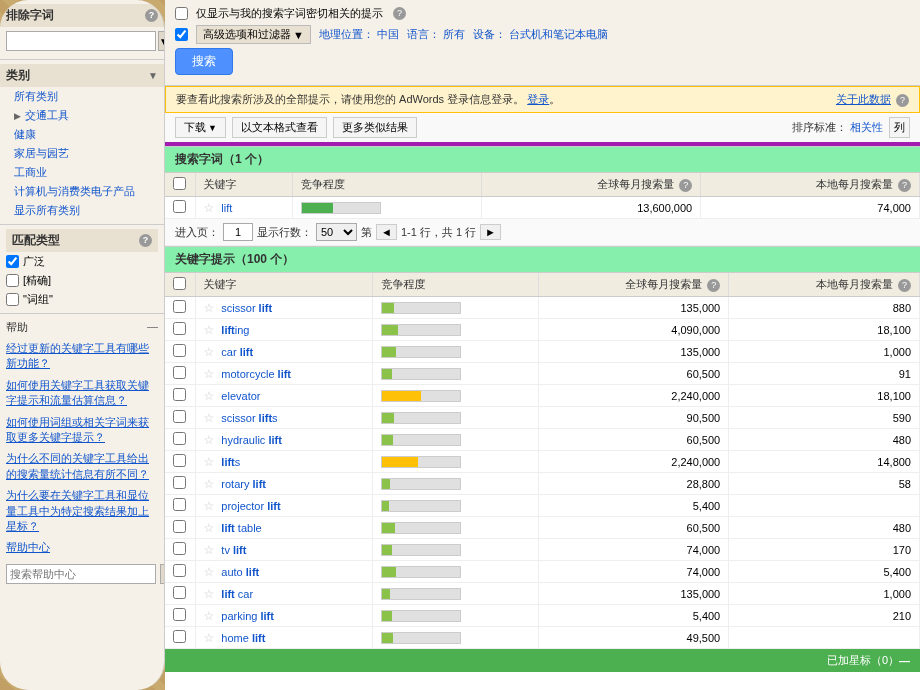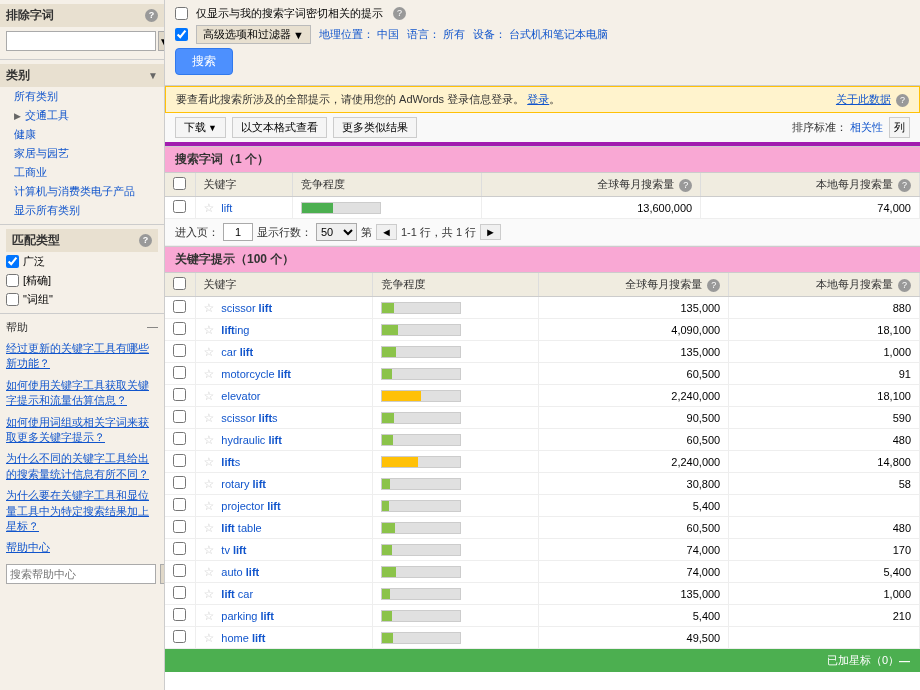--- a/index.html
+++ b/index.html
@@ -17,20 +17,21 @@
     
     .sidebar {
       width: 165px;
       min-width: 165px;
       background: #f5f0e8;
       border-right: 1px solid #ccc;
       height: 690px;
       overflow-y: auto;
       display: flex;
       flex-direction: column;
+      border-radius: 28px;
     }
 
     .sidebar-section {
       border-bottom: 1px solid #ccc;
       padding: 4px 0;
     }
 
     .sidebar-section-header {
       background: #e8e0d0;
       padding: 3px 6px;
@@ -249,21 +250,21 @@
     .list-btn {
       background: #f5f5f5;
       border: 1px solid #ccc;
       padding: 2px 4px;
       cursor: pointer;
       font-size: 11px;
     }
 
     
     .section-title {
-      background: #f9a8d4;
+      background: #86efac;
       padding: 4px 10px;
       font-size: 12px;
       font-weight: bold;
       color: #333;
       border-bottom: 1px solid #ccc;
       border-top: 1px solid #ccc;
     }
 
     
     .kw-table {
@@ -734,21 +735,21 @@
     </td>
     <td>
       <span class="star-btn">☆</span>
       <a class="kw-link">rotary <strong>lift</strong></a>
     </td>
     <td>
       <div class="comp-bar-container">
         <div class="comp-bar-fill low" style="width:10%"></div>
       </div>
     </td>
-    <td class="right-align">30,800</td>
+    <td class="right-align">28,800</td>
     <td class="right-align">58</td>
   </tr>
         <tr>
     <td class="checkbox-col">
       <input type="checkbox" style="">
     </td>
     <td>
       <span class="star-btn">☆</span>
       <a class="kw-link">projector <strong>lift</strong></a>
     </td>

